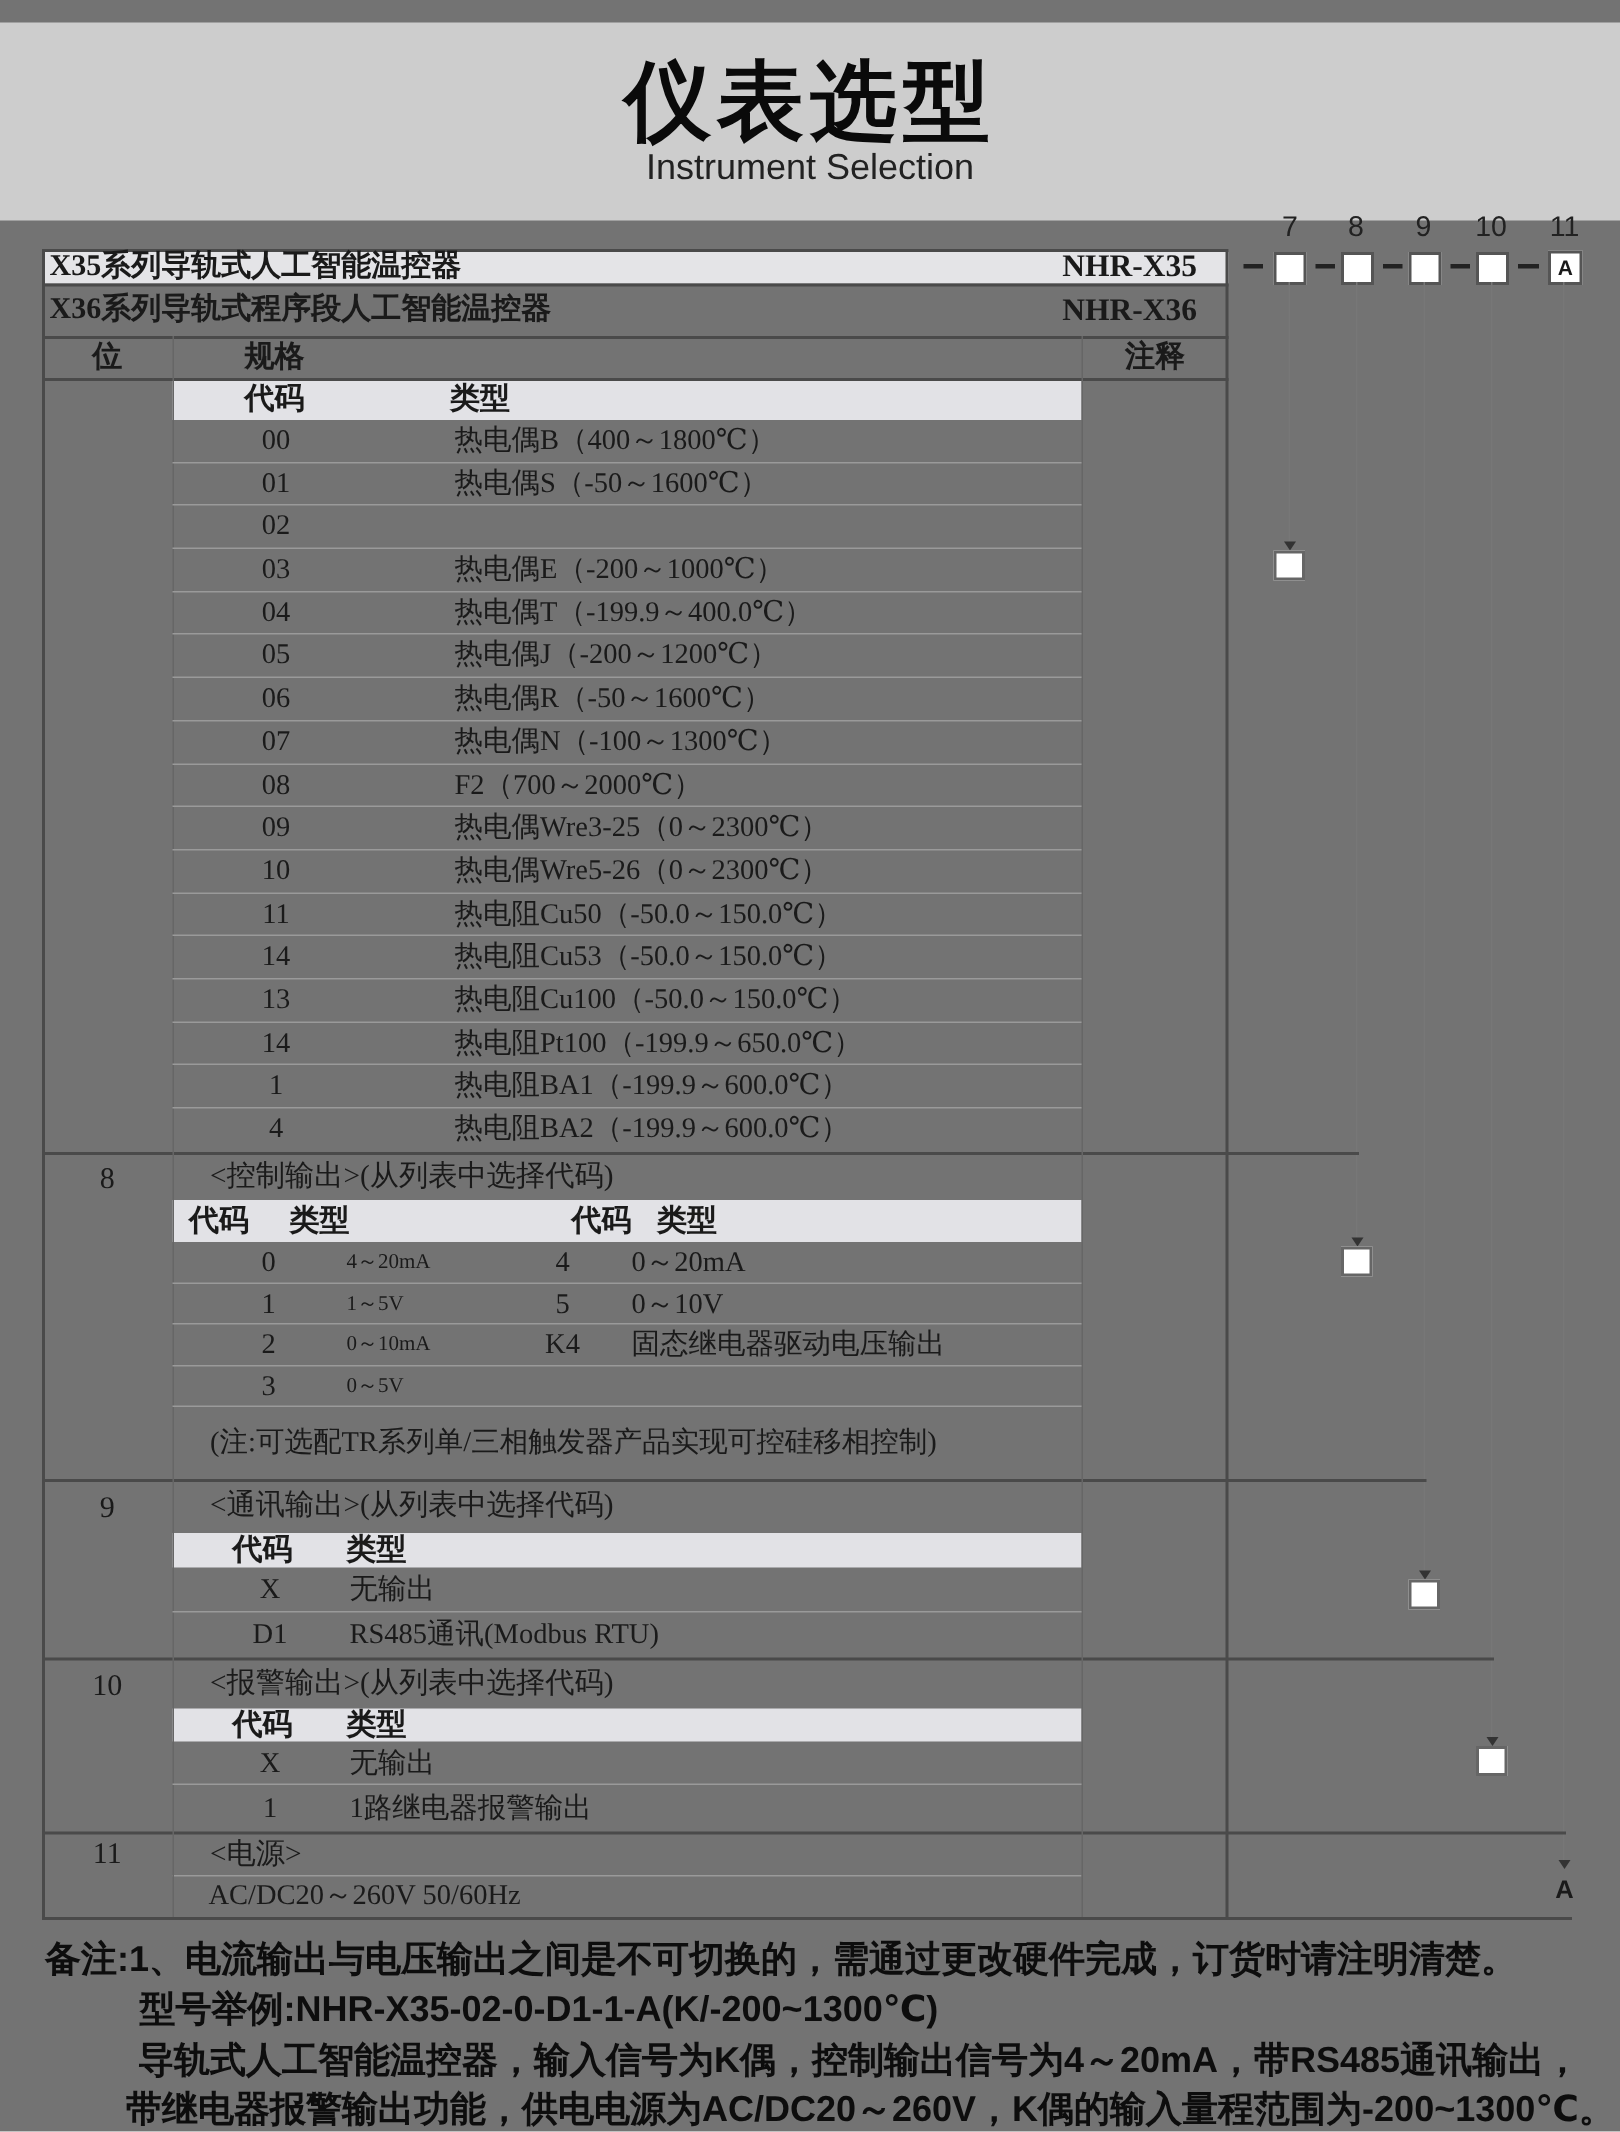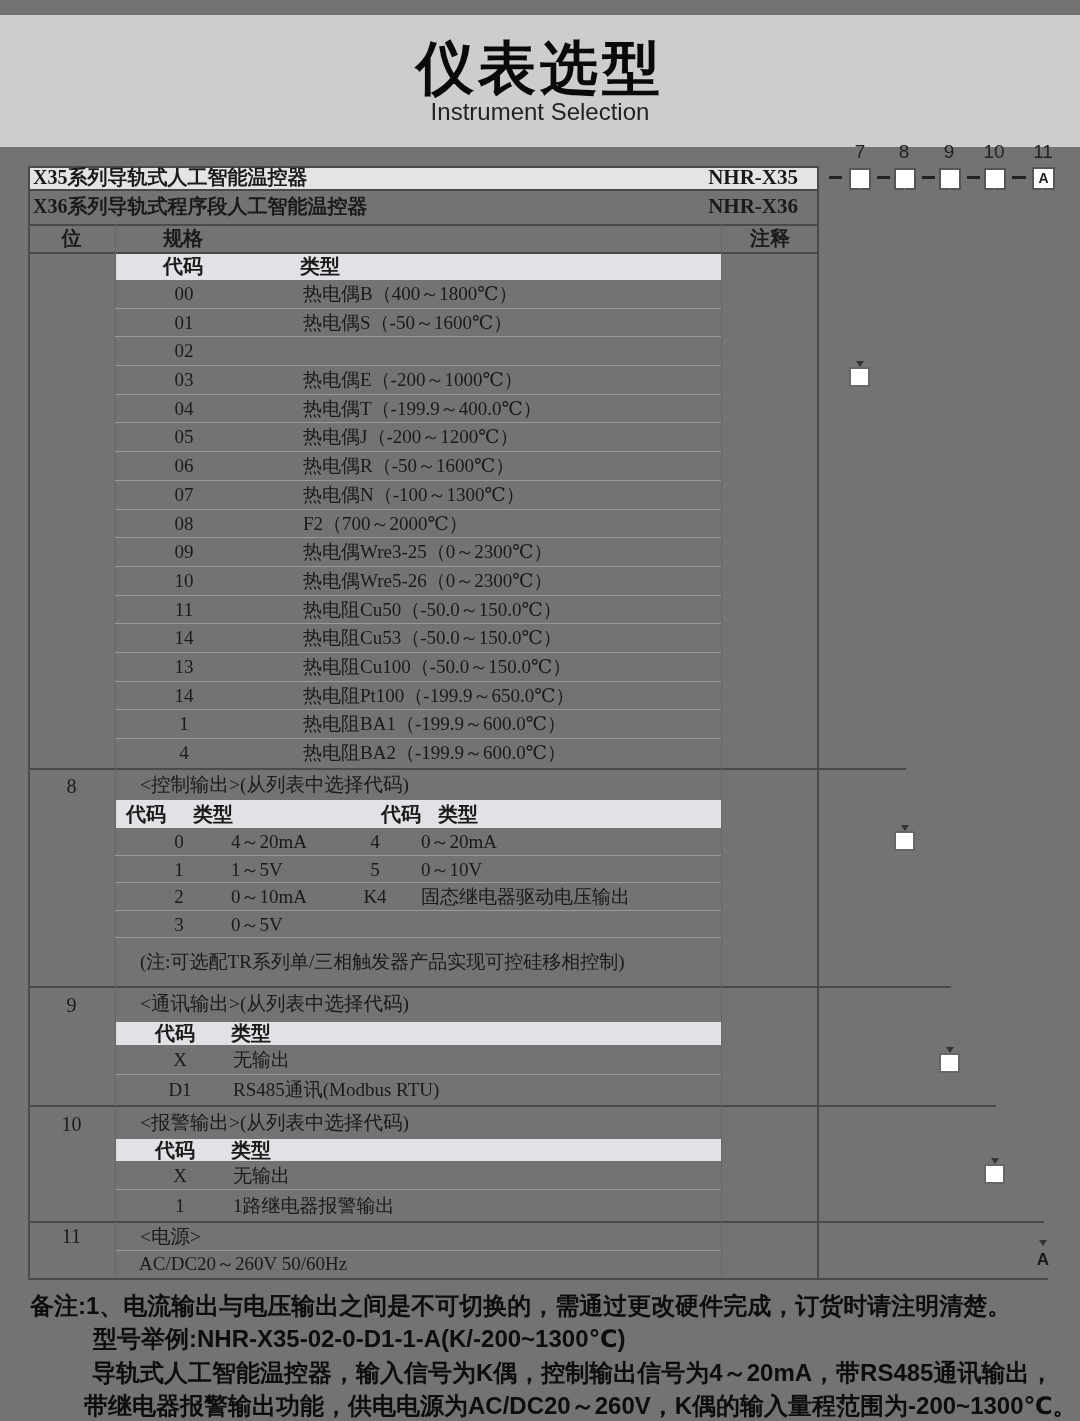--- a/index.html
+++ b/index.html
@@ -26,21 +26,21 @@
   
   #irows{position:absolute;left:115px;top:280px;width:606px;height:488px;}
   .irow{height:28.7px;box-sizing:border-box;border-bottom:1px solid #9a9a9a;position:relative;}
   .irow:last-child{border-bottom:none;}
   .icode{position:absolute;left:48px;width:42px;text-align:center;font-size:19px;line-height:28px;}
   .itype{position:absolute;left:188px;font-size:19px;line-height:28px;white-space:nowrap;}
   
   #crows{position:absolute;left:115px;top:828px;width:606px;height:110px;}
   .crow{height:27.5px;box-sizing:border-box;border-bottom:1px solid #9a9a9a;position:relative;}
   .c1{position:absolute;left:44px;width:40px;text-align:center;font-size:19px;line-height:27px;}
-  .t1{position:absolute;left:116px;font-size:19px;line-height:27px;white-space:nowrap;}
+  .t1{position:absolute;left:116px;font-size:14px;line-height:27px;white-space:nowrap;}
   .c2{position:absolute;left:240px;width:40px;text-align:center;font-size:19px;line-height:27px;}
   .t2{position:absolute;left:306px;font-size:19px;line-height:27px;white-space:nowrap;}
   
   .xrow{box-sizing:border-box;position:relative;}
   .xrow .xc{position:absolute;left:44px;width:42px;text-align:center;font-size:19px;}
   .xrow .xt{position:absolute;left:118px;font-size:19px;white-space:nowrap;}
   
   .bhead{position:absolute;font-size:20px;font-weight:bold;white-space:nowrap;}
   
   .stitle{position:absolute;left:140px;font-size:19.5px;white-space:nowrap;}

